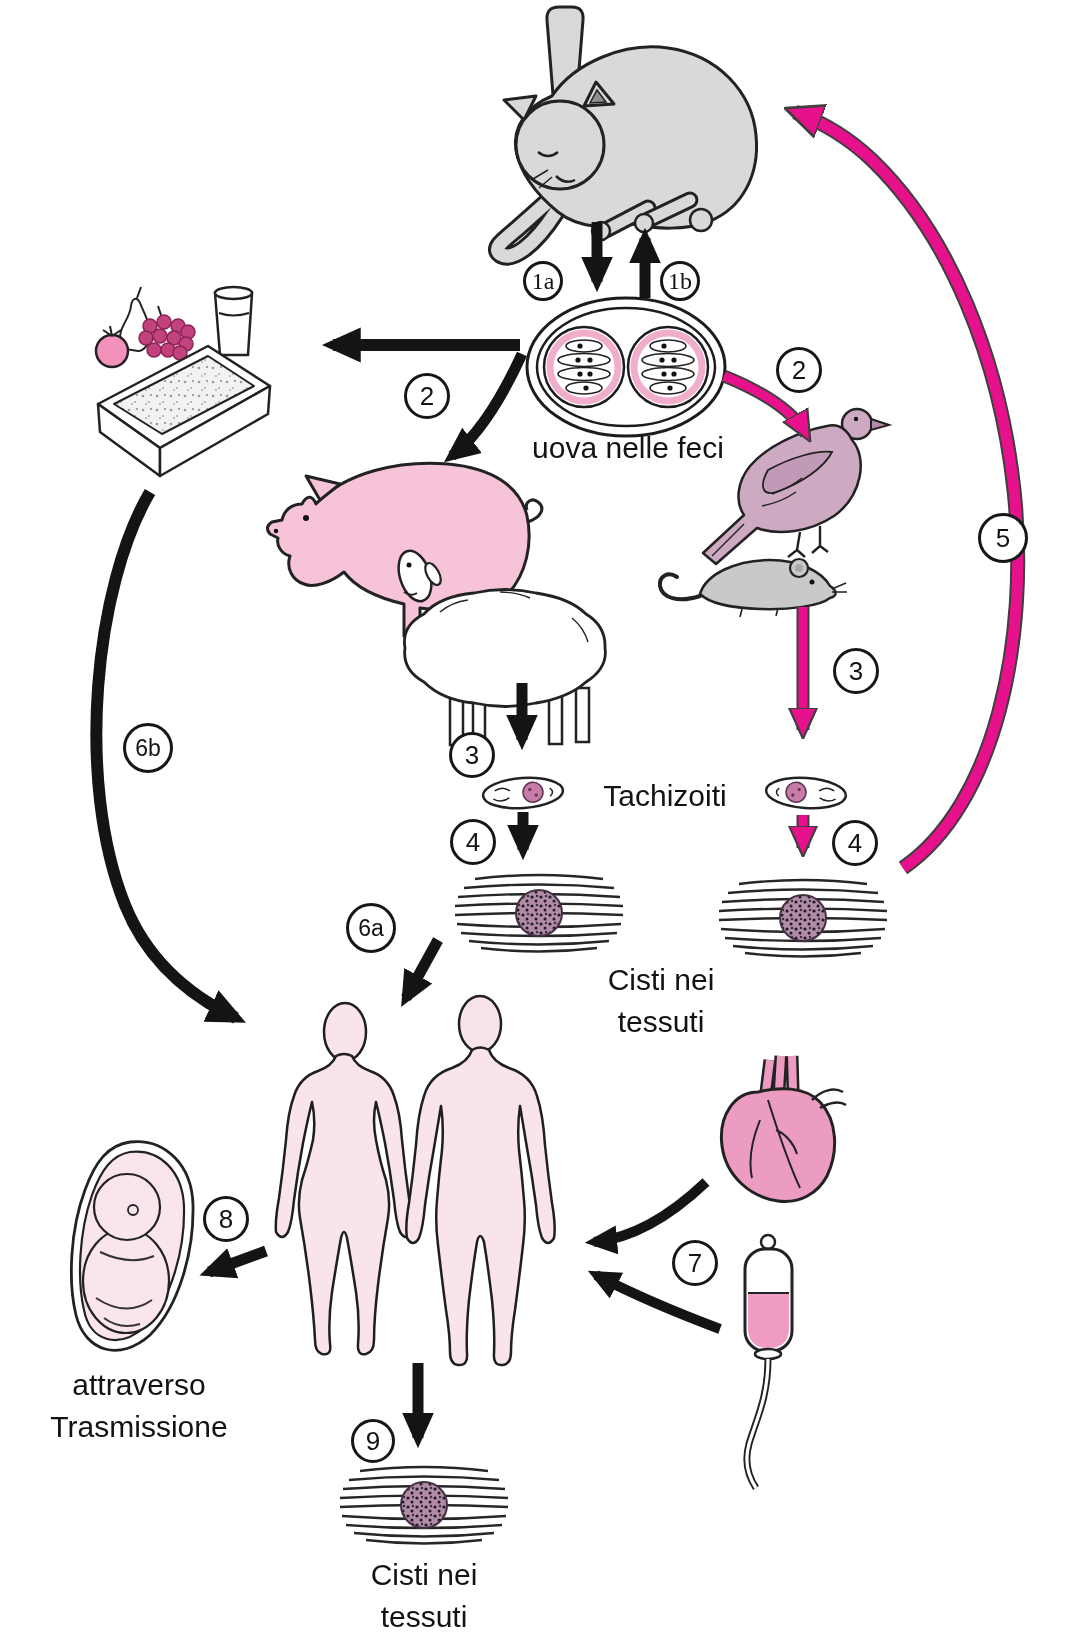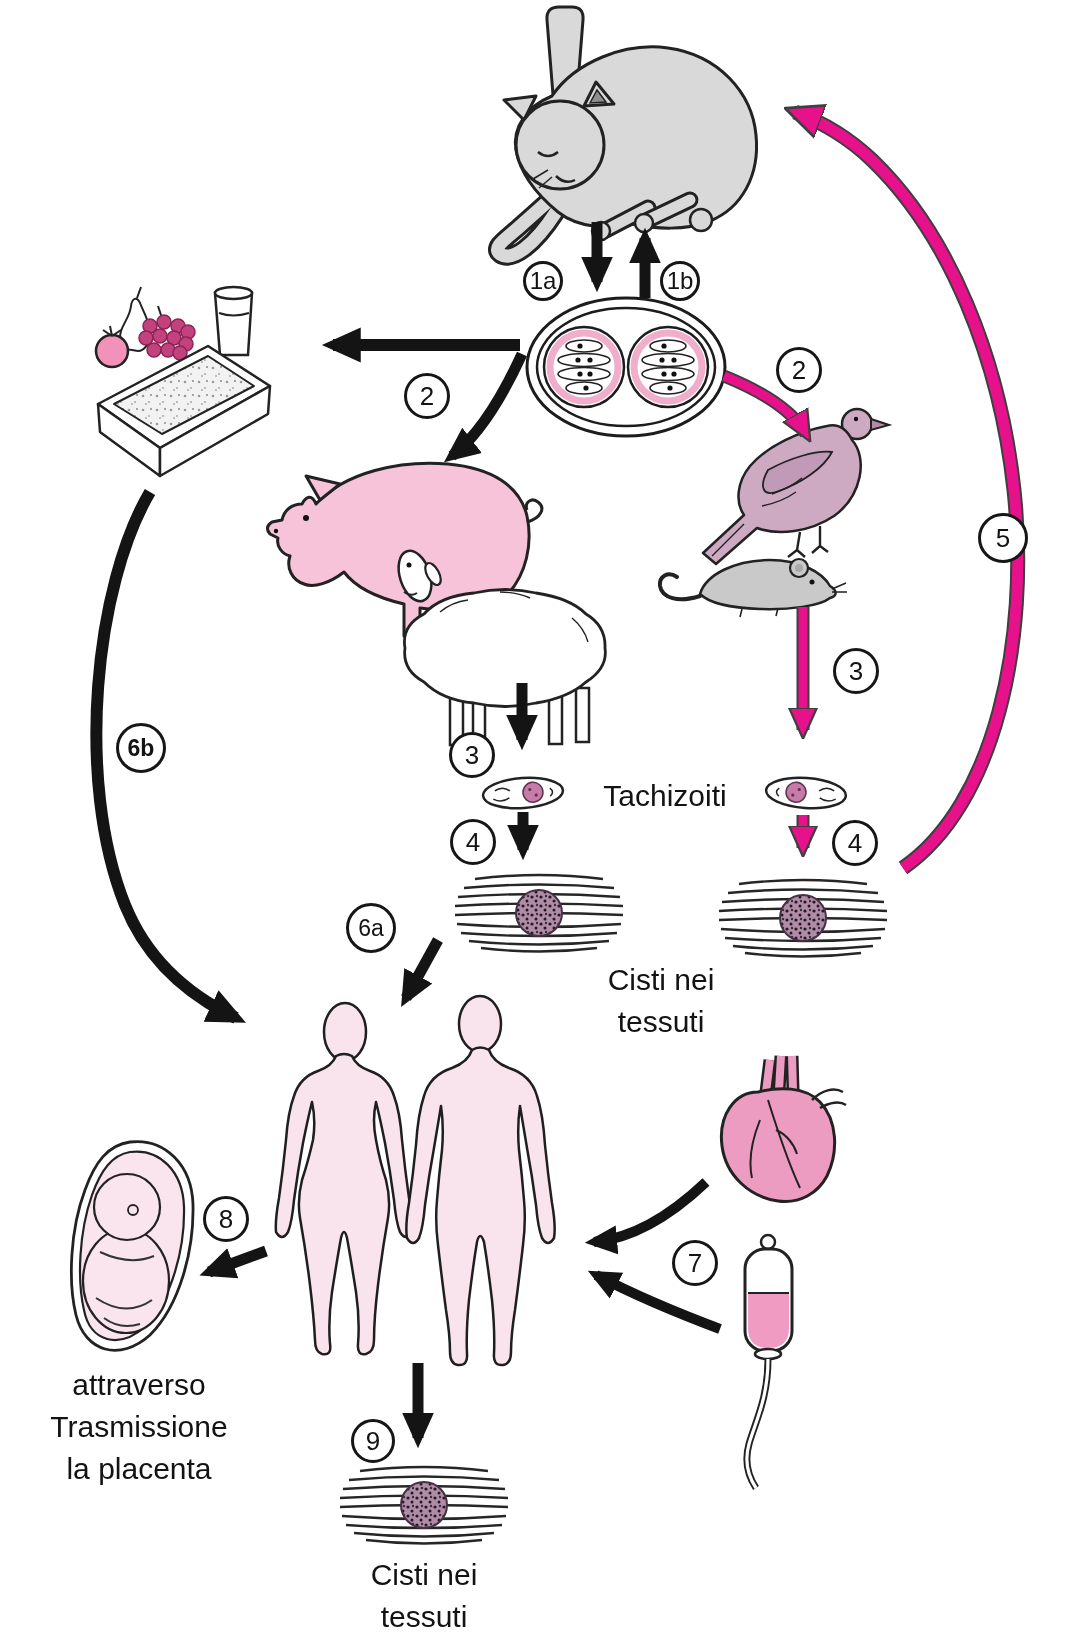--- a/index.html
+++ b/index.html
@@ -11,21 +11,21 @@
   .lbl{
     position:absolute;transform:translateX(-50%);text-align:center;
     font-size:30px;line-height:42px;color:#131313;white-space:nowrap;
   }
   .badge{
     position:absolute;box-sizing:border-box;background:#fff;border:3px solid #161616;
     border-radius:50%;display:flex;align-items:center;justify-content:center;
     font-size:26px;color:#131313;
   }
   .badge.small{font-size:23px;}
-  .badge.tiny{font-size:24px;}
+  .badge.tiny{font-size:24px;font-family:Liberation Serif, serif;}
 </style>
 </head>
 <body>
 
 <div class="canvas">
 
 <svg class="layer" viewBox="0 0 1080 1642">
   <defs>
     <marker id="ahB" viewBox="0 0 10 10" refX="7" refY="5" markerWidth="3.3" markerHeight="3.3" orient="auto-start-reverse">
       <path d="M 0 0.6 L 9.8 5 L 0 9.4 Z" fill="#141414"></path>
@@ -286,46 +286,46 @@
   <path d="M 724 376 Q 788 402 806 434" stroke="#e8118c" stroke-width="9" fill="none" marker-end="url(#ahP)"></path>
   <path d="M 803 607 L 803 730" stroke="#3f3f3f" stroke-width="13" fill="none"></path>
   <path d="M 803 607 L 803 730" stroke="#e8118c" stroke-width="9" fill="none" marker-end="url(#ahP)"></path>
   <path d="M 803 815 L 803 848" stroke="#3f3f3f" stroke-width="13" fill="none"></path>
   <path d="M 803 815 L 803 848" stroke="#e8118c" stroke-width="9" fill="none" marker-end="url(#ahP)"></path>
   <path d="M 903 868 C 995 805, 1030 640, 1014 490 C 1000 360, 950 235, 872 160 C 850 139, 822 122, 795 112" stroke="#3f3f3f" stroke-width="15" fill="none"></path>
   <path d="M 903 868 C 995 805, 1030 640, 1014 490 C 1000 360, 950 235, 872 160 C 850 139, 822 122, 795 112" stroke="#e8118c" stroke-width="11" fill="none" marker-end="url(#ahP)"></path>
 </svg>
 
 <div class="lbl" style="left:628px;top:427px;">
+  <div>uova nelle feci</div>
 </div>
 <div class="lbl" style="left:665px;top:775px;text-align:center;">
   <div>Tachizoiti</div>
 </div>
 <div class="lbl" style="left:661px;top:959px;">
   <div>Cisti nei</div>
   <div>tessuti</div>
 </div>
 <div class="lbl" style="left:424px;top:1554px;">
   <div>Cisti nei</div>
   <div>tessuti</div>
 </div>
 <div class="lbl" style="left:139px;top:1364px;">
   <div>attraverso</div>
   <div>Trasmissione</div>
-  <div>la placenta</div>
 </div>
 
 <div class="badge tiny" style="left:523px;top:261px;width:40px;height:40px;">1a</div>
 <div class="badge tiny" style="left:660px;top:261px;width:40px;height:40px;">1b</div>
 <div class="badge" style="left:404px;top:373px;width:46px;height:46px;">2</div>
 <div class="badge" style="left:776px;top:347px;width:46px;height:46px;">2</div>
 <div class="badge" style="left:449px;top:732px;width:46px;height:46px;">3</div>
 <div class="badge" style="left:833px;top:648px;width:46px;height:46px;">3</div>
 <div class="badge" style="left:450px;top:819px;width:46px;height:46px;">4</div>
 <div class="badge" style="left:832px;top:820px;width:46px;height:46px;">4</div>
 <div class="badge" style="left:978px;top:513px;width:50px;height:50px;">5</div>
 <div class="badge small" style="left:346px;top:903px;width:50px;height:50px;">6a</div>
-<div class="badge small" style="left:116px;top:723px;width:50px;height:50px;font-weight:bold;">6b</div>
+<div class="badge small" style="left:123px;top:723px;width:50px;height:50px;">6b</div>
 <div class="badge" style="left:672px;top:1240px;width:46px;height:46px;">7</div>
 <div class="badge" style="left:203px;top:1196px;width:46px;height:46px;">8</div>
 <div class="badge" style="left:351px;top:1419px;width:44px;height:44px;">9</div>
 
 </div>
 
 </body></html>

